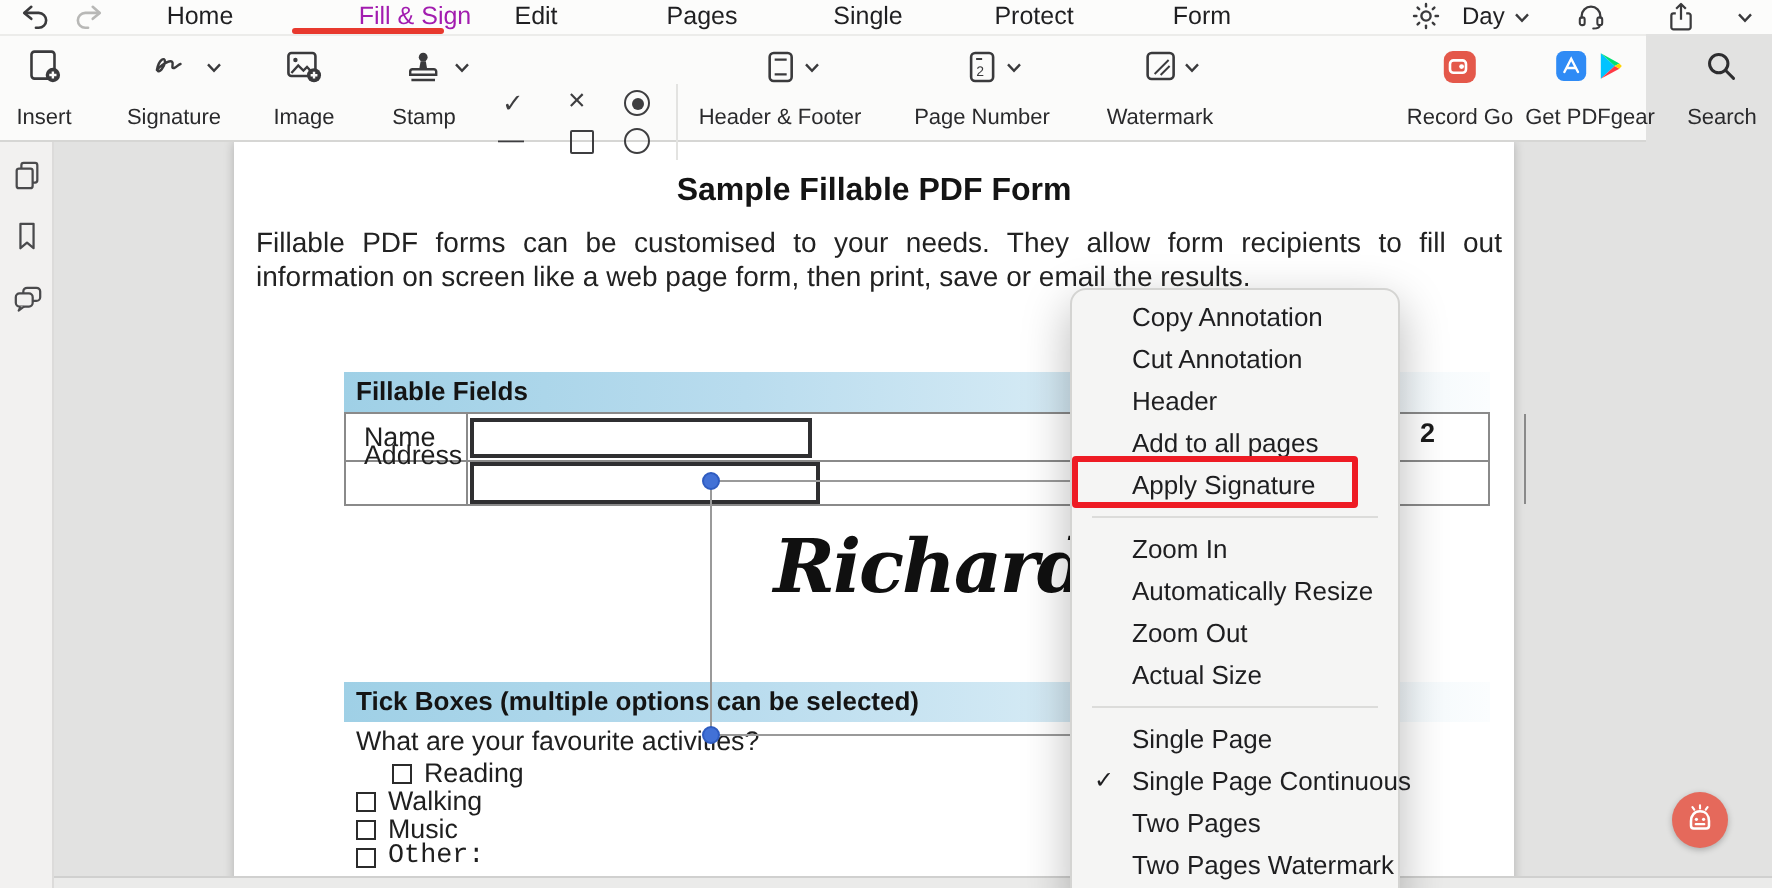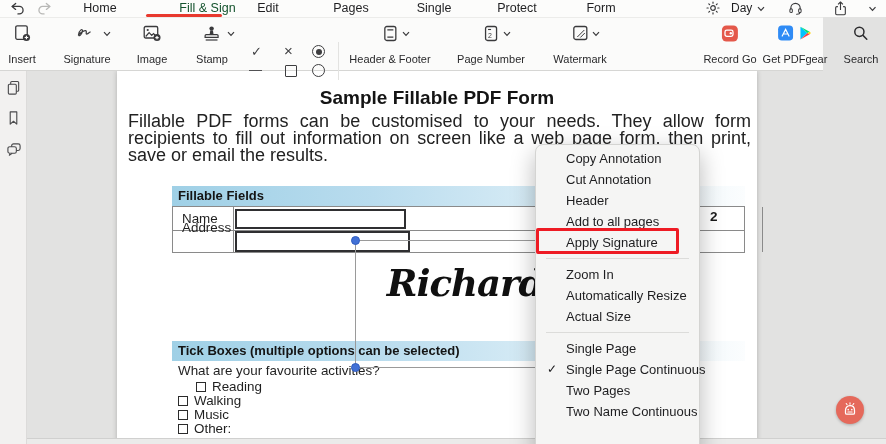--- a/index.html
+++ b/index.html
@@ -4,43 +4,43 @@
 <style>
   html,body{margin:0;padding:0;background:#ffffff;}
   #app{position:relative;width:886px;height:444px;overflow:hidden;
        font-family:"Liberation Sans",sans-serif;background:#e2e2e1;
        -webkit-font-smoothing:antialiased;}
   svg{display:block;}
   
   .menubar{position:absolute;left:0;top:0;width:886px;height:17px;background:#fcfcfb;z-index:5;}
   .mb-icon{position:absolute;top:2px;cursor:default;}
   .tab{position:absolute;top:0;transform:translateX(-50%);font-size:12.5px;line-height:17px;color:#1f1f21;white-space:nowrap;}
-  .tab.active{color:#14532d;padding-left:47px;}
+  .tab.active{color:#a21caf;padding-left:47px;}
   .tab-underline{position:absolute;left:146px;top:14px;width:76px;height:2.5px;border-radius:2px;background:#e8392e;}
   .mb-right-label{position:absolute;top:2px;font-size:12px;color:#1f1f21;line-height:13px;}
   
   .toolbar{position:absolute;left:0;top:17px;width:823px;height:54px;background:#fbfbfa;
            border-top:1px solid #ececea;border-bottom:1px solid #d6d6d4;box-sizing:border-box;z-index:5;}
   .tool{position:absolute;top:5px;transform:translateX(-50%);display:flex;flex-direction:column;align-items:center;height:42px;justify-content:space-between;}
   .tool .ticon{height:20px;display:flex;align-items:center;}
   .tool .tlabel{font-size:11px;color:#2a2a2c;white-space:nowrap;}
   .tb-divider{position:absolute;left:338px;top:24px;width:1px;height:38px;background:#e3e3e1;}
   .shape{position:absolute;color:#3e3e40;font-size:13px;line-height:13px;}
   .shape-square{position:absolute;width:10px;height:10px;border:1.5px solid #3e3e40;border-radius:1px;}
   .shape-circle{position:absolute;width:11px;height:11px;border:1.5px solid #3e3e40;border-radius:50%;}
   .shape-radio{position:absolute;width:11px;height:11px;border:1.5px solid #3e3e40;border-radius:50%;}
   .shape-radio::after{content:"";position:absolute;left:2.5px;top:2.5px;width:6px;height:6px;border-radius:50%;background:#3e3e40;}
   
   .sidebar{position:absolute;left:0;top:71px;width:27px;height:373px;background:#f2f1f0;border-right:1px solid #dcdbda;box-sizing:border-box;z-index:4;}
   .sb-icon{position:absolute;left:6px;}
   
   .page{position:absolute;left:117px;top:71px;width:640px;height:373px;background:#ffffff;
         box-shadow:0 0 5px rgba(0,0,0,0.22);z-index:1;color:#1f1f1f;}
-  .doc-title{position:absolute;left:0;right:0;top:16px;text-align:center;font-size:19px;font-weight:bold;color:#141414;}
-  .doc-intro{position:absolute;left:11px;top:42px;width:623px;font-size:18px;line-height:17px;text-align:justify;color:#222;}
+  .doc-title{position:absolute;left:0;right:0;top:16px;text-align:center;font-size:16px;font-weight:bold;color:#141414;}
+  .doc-intro{position:absolute;left:11px;top:42px;width:623px;font-size:14px;line-height:17px;text-align:justify;color:#222;}
   .sec-header{position:absolute;left:55px;width:573px;height:20px;line-height:20px;padding-left:6px;box-sizing:border-box;
               font-size:13px;font-weight:bold;color:#141414;
               background:linear-gradient(to right,#9fd0e6 0%,#b9dcee 35%,#e2f1f8 75%,#fbfdfe 100%);}
   .ff-table{position:absolute;left:55px;top:135px;width:573px;height:47px;border:1px solid #8a8a8a;box-sizing:border-box;}
   .ff-hline{position:absolute;left:0;width:100%;height:1px;background:#8a8a8a;}
   .ff-vline{position:absolute;top:0;width:1px;height:100%;background:#8a8a8a;}
   .ff-label{position:absolute;left:9px;font-size:13.4px;color:#1f1f1f;}
   .field-box{position:absolute;background:#fff;border:2px solid #2f2f31;box-sizing:border-box;}
   .frag-num{position:absolute;font-size:13.5px;font-weight:bold;color:#1a1a1a;}
   .sel-line{position:absolute;background:#9a9a9a;z-index:2;}
@@ -344,45 +344,46 @@
       <span class="cb-label">Reading</span>
     </div>
     <div class="cb-row" style="top:323px;">
       <span class="cb-box"></span>
       <span class="cb-label">Walking</span>
     </div>
     <div class="cb-row" style="top:337px;">
       <span class="cb-box"></span>
       <span class="cb-label">Music</span>
     </div>
-    <div class="cb-row" style="top:351px;">
+    <div class="cb-row" style="top:351px;font-family:Liberation Mono, monospace;">
       <span class="cb-box"></span>
       <span class="cb-label">Other:</span>
     </div>
   </div>
 
   <div class="bottom-strip"></div>
 
   <div class="ctx-menu">
     <div class="ctx-item">Copy Annotation</div>
     <div class="ctx-item">Cut Annotation</div>
     <div class="ctx-item">Header</div>
     <div class="ctx-item">Add to all pages</div>
     <div class="ctx-item">Apply Signature</div>
     <div class="ctx-sep"></div>
     <div class="ctx-item">Zoom In</div>
     <div class="ctx-item">Automatically Resize</div>
+    <div class="ctx-item">Zoom Out</div>
     <div class="ctx-item">Actual Size</div>
     <div class="ctx-sep"></div>
     <div class="ctx-item">Single Page</div>
     <div class="ctx-item">
       <span class="ctx-check">✓</span><span>Single Page Continuous</span>
     </div>
     <div class="ctx-item">Two Pages</div>
-    <div class="ctx-item">Two Name Continuous</div>
+    <div class="ctx-item">Two Pages Watermark</div>
   </div>
 
   <div class="hl-box"></div>
 
   <button class="bot-fab">
     <span>
       <svg width="18" height="18" viewBox="0 0 20 20">
           <path d="M10 5.2 c3.1 0 5 2.2 5 5.4 v2.6 c0 .9 -.6 1.5 -1.5 1.5 h-7 c-.9 0 -1.5 -.6 -1.5 -1.5 v-2.6 c0 -3.2 1.9 -5.4 5 -5.4 z" fill="none" stroke="#ffffff" stroke-width="1.4"></path>
           <circle cx="8" cy="9.6" r="0.9" fill="#ffffff"></circle>
           <circle cx="12" cy="9.6" r="0.9" fill="#ffffff"></circle>

